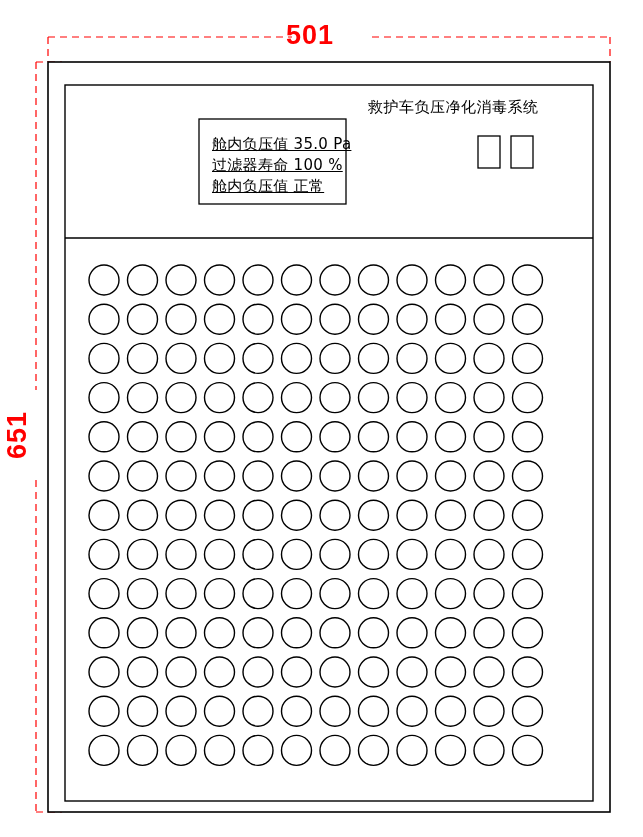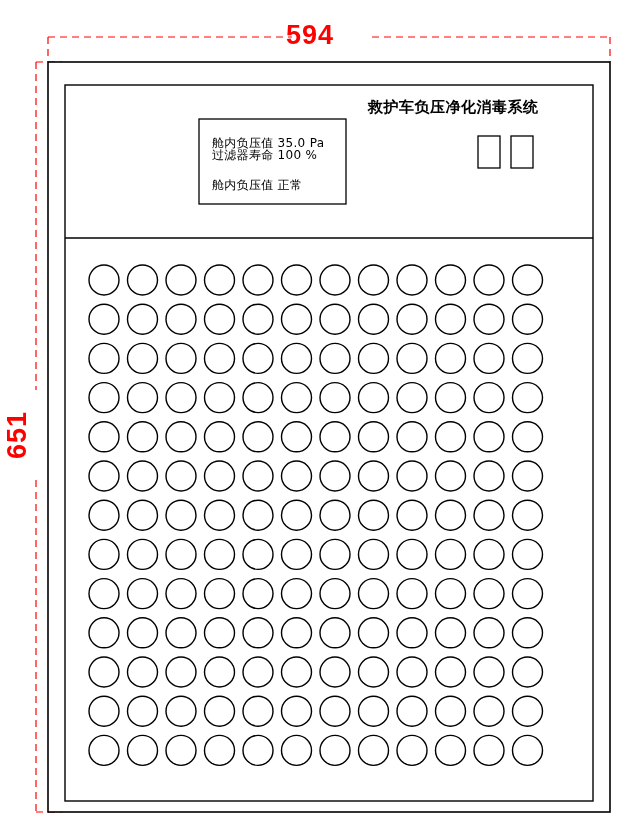--- a/index.html
+++ b/index.html
@@ -49,30 +49,31 @@
   .panel-text {
     position: absolute;
     color: #000000;
     font-family: "DejaVu Sans", sans-serif;
     white-space: nowrap;
   }
   #panel-title {
     left: 368px;
     top: 98px;
     font-size: 15px;
-    font-weight: bold;
+    font-weight: normal;
     letter-spacing: 0.5px;
   }
   .readout-line {
-    font-size: 12px;
+    font-size: 15px;
     left: 212px;
     letter-spacing: 0.3px;
+    text-decoration: underline;
   }
   #readout-0 { top: 135px; }
-  #readout-1 { top: 147px; }
+  #readout-1 { top: 156px; }
   #readout-2 { top: 177px; }
 </style>
 </head>
 <body>
 
 <svg id="drawing" viewBox="0 0 643 837" xmlns="http://www.w3.org/2000/svg">
 
   <g>
 
     <line x1="48" y1="37" x2="292" y2="37" stroke="#ff0000" stroke-width="1.2" stroke-dasharray="7,5"></line>
@@ -258,21 +259,21 @@
       <circle cx="373.5" cy="750.4" r="15" fill="#ffffff" stroke="#000000" stroke-width="1.4"></circle>
       <circle cx="412.0" cy="750.4" r="15" fill="#ffffff" stroke="#000000" stroke-width="1.4"></circle>
       <circle cx="450.5" cy="750.4" r="15" fill="#ffffff" stroke="#000000" stroke-width="1.4"></circle>
       <circle cx="489.0" cy="750.4" r="15" fill="#ffffff" stroke="#000000" stroke-width="1.4"></circle>
       <circle cx="527.5" cy="750.4" r="15" fill="#ffffff" stroke="#000000" stroke-width="1.4"></circle>
     </g>
 
   <rect x="79" y="257" width="500" height="527" fill="none" stroke="none"></rect>
 </svg>
 
-<div class="dim-text" id="dim-width-label">594</div>
+<div class="dim-text" id="dim-width-label">501</div>
 
 <div class="dim-text" id="dim-height-label">651</div>
 
 <div class="panel-text" id="panel-title">救护车负压净化消毒系统</div>
 
 <div class="panel-text readout-line" id="readout-0">舱内负压值  35.0 Pa</div>
 <div class="panel-text readout-line" id="readout-1">过滤器寿命  100 %</div>
 <div class="panel-text readout-line" id="readout-2">舱内负压值  正常</div>
 
 </body></html>

